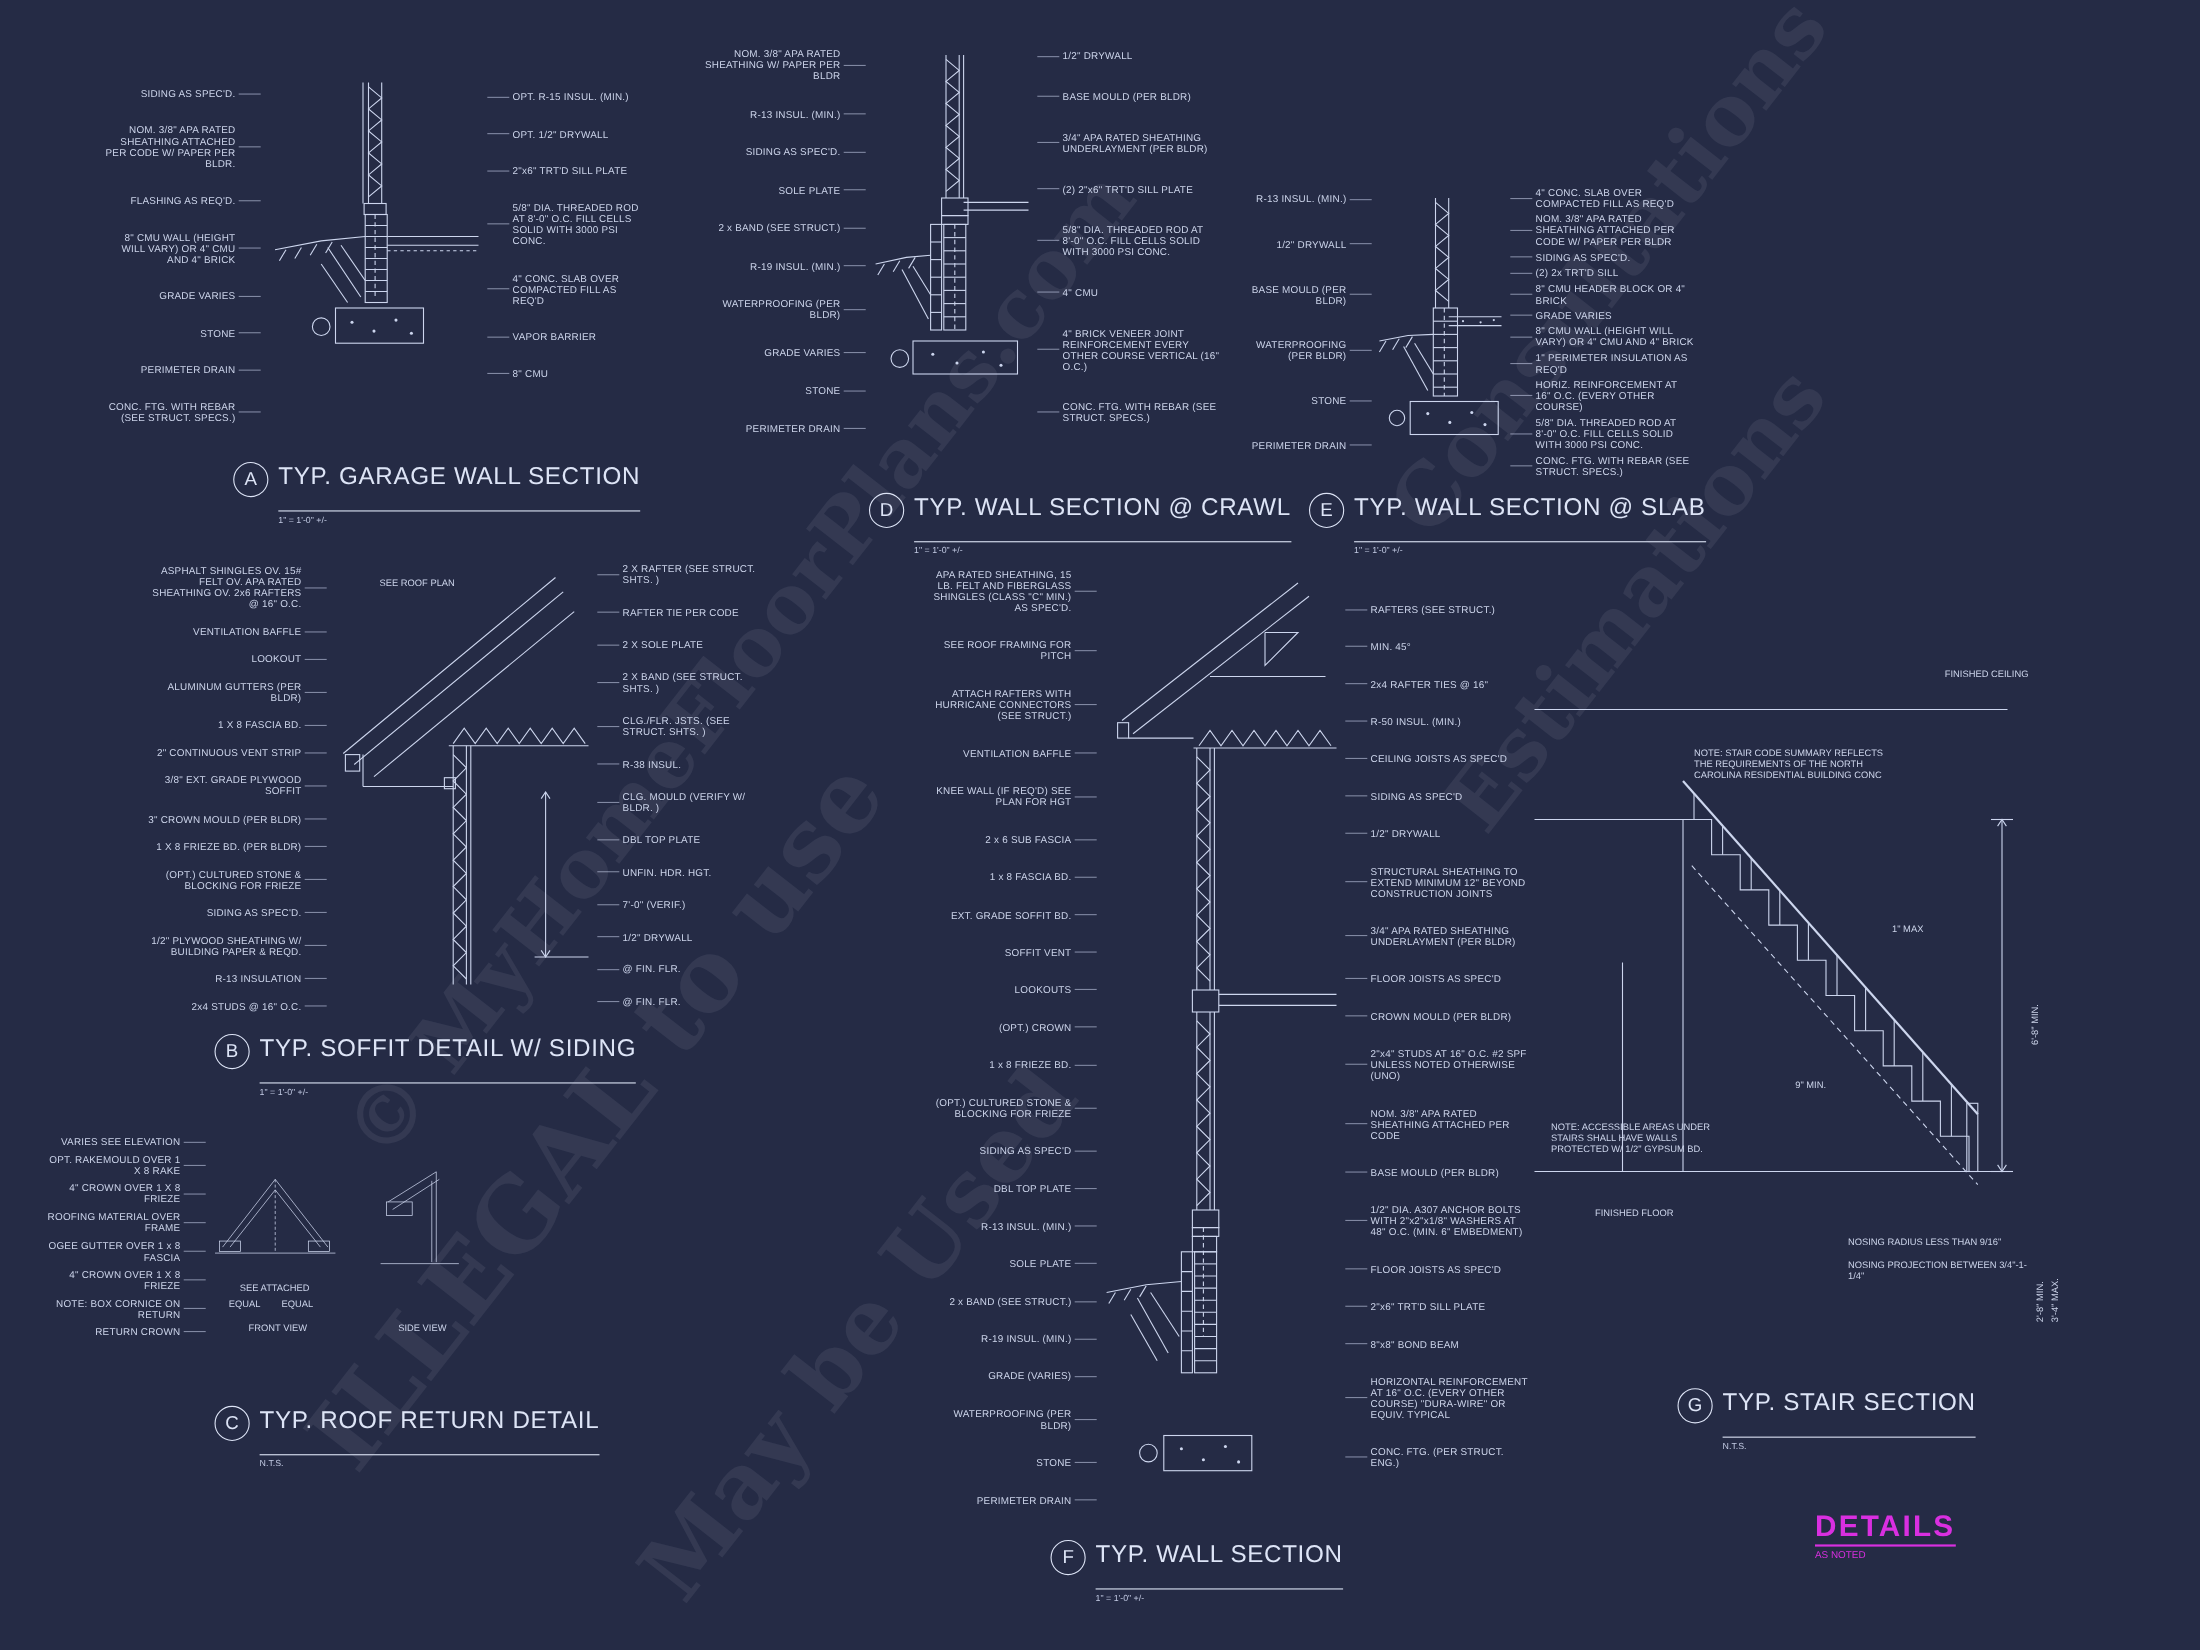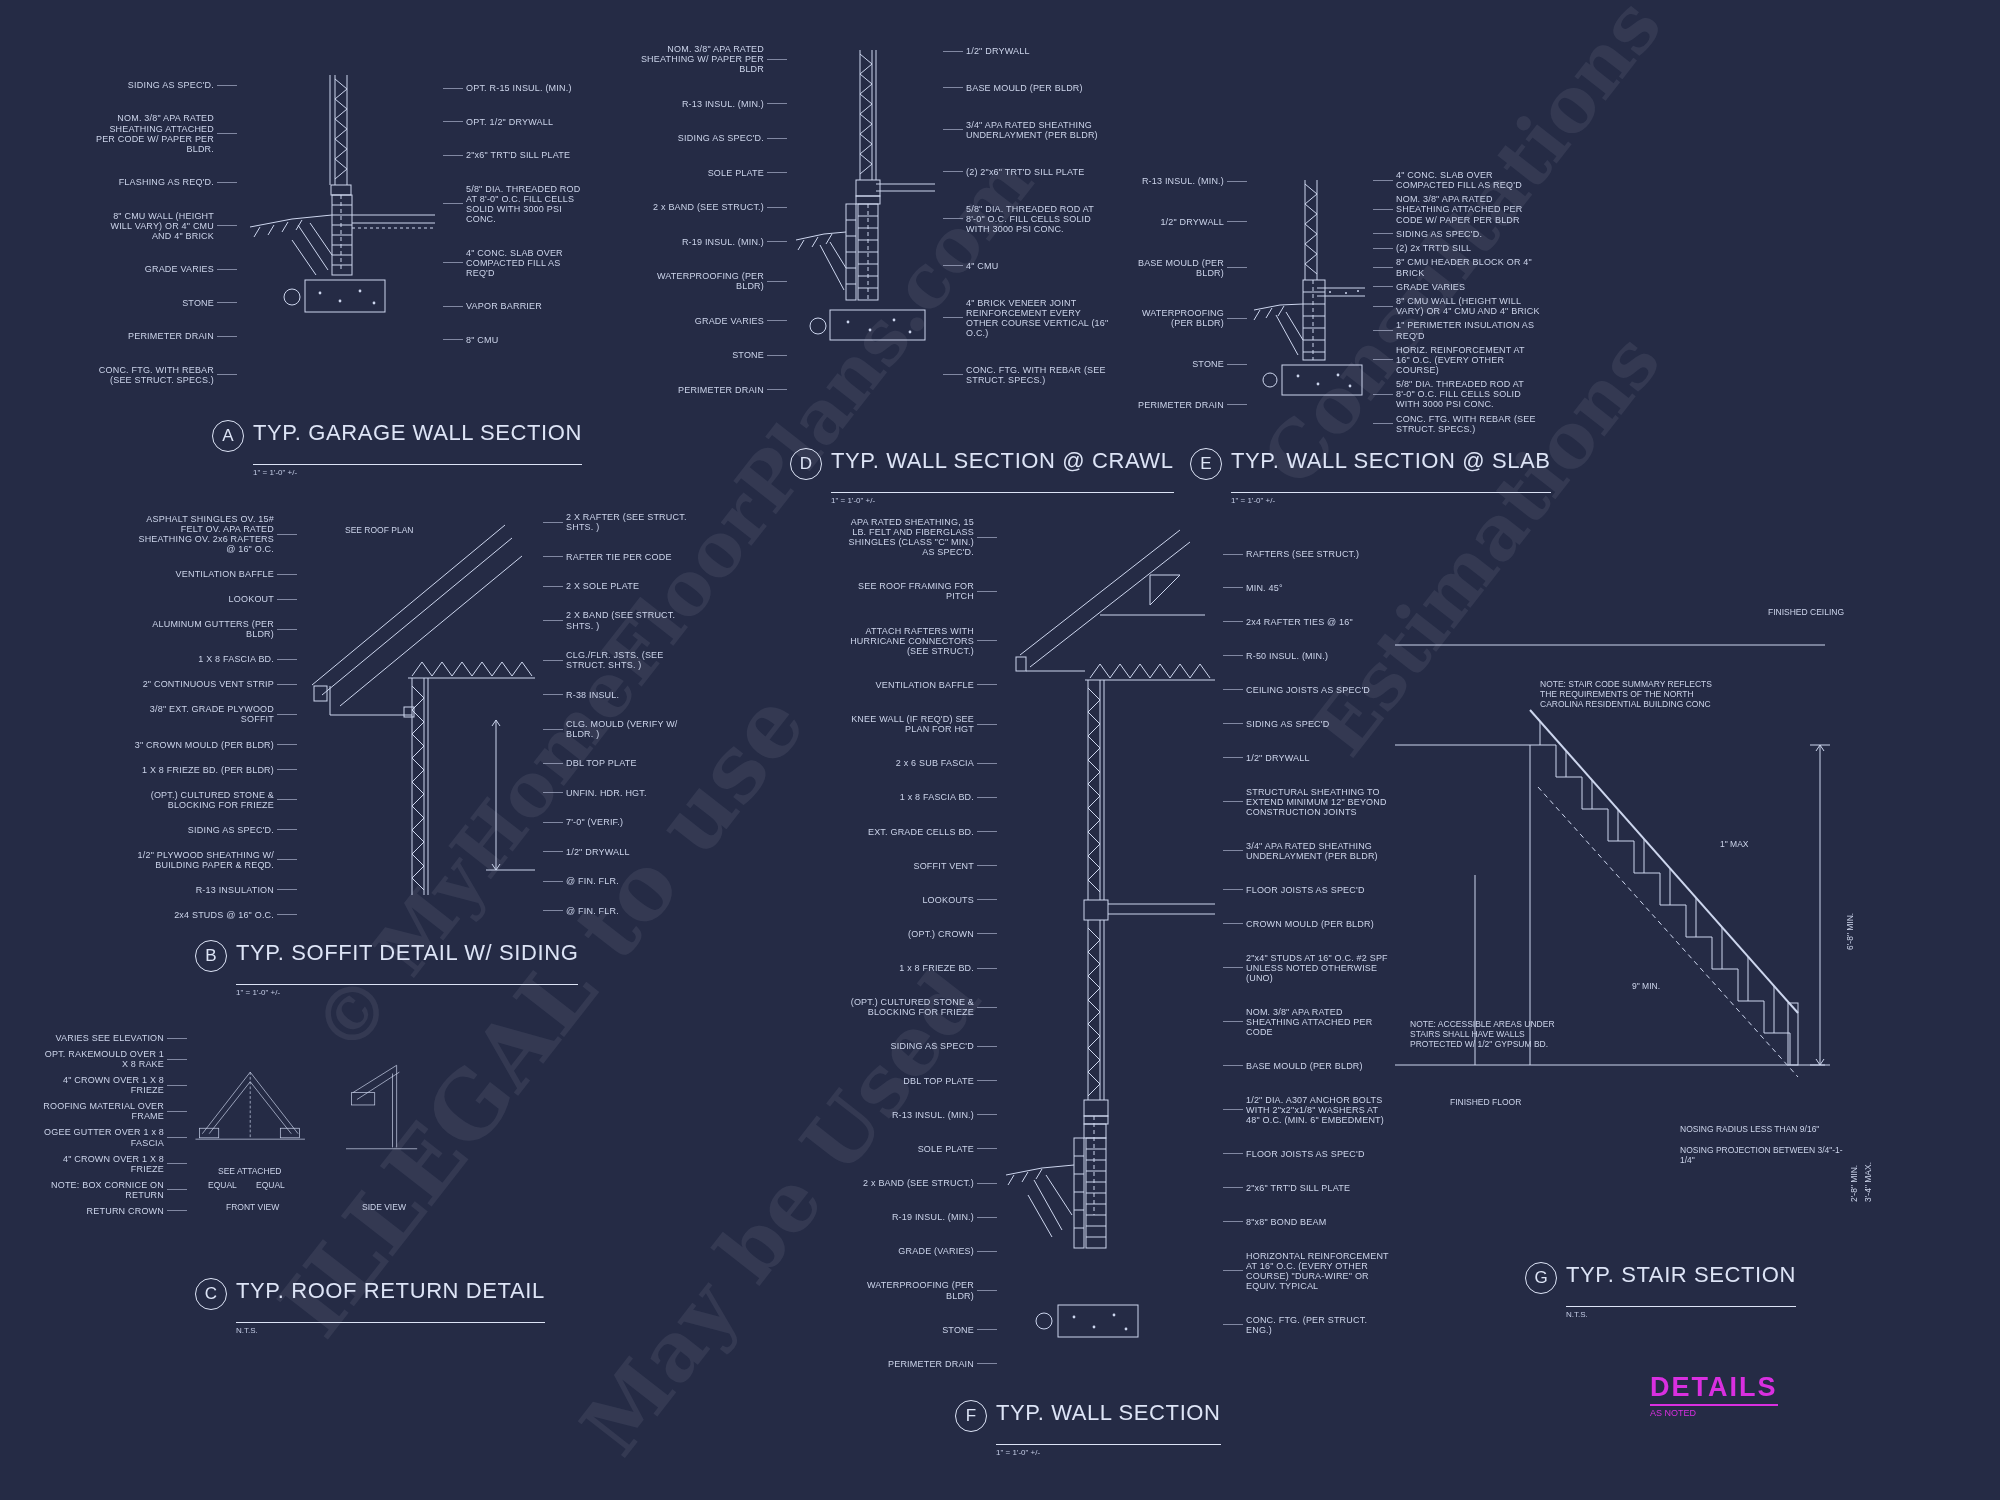--- a/index.html
+++ b/index.html
@@ -629,21 +629,21 @@
       </div>
       <div class="lbl l">
         <span class="t">2 x 6  SUB FASCIA</span>
         <span class="ln"></span>
       </div>
       <div class="lbl l">
         <span class="t">1 x 8  FASCIA BD.</span>
         <span class="ln"></span>
       </div>
       <div class="lbl l">
-        <span class="t">EXT. GRADE CELLS BD.</span>
+        <span class="t">EXT. GRADE SOFFIT BD.</span>
         <span class="ln"></span>
       </div>
       <div class="lbl l">
         <span class="t">SOFFIT VENT</span>
         <span class="ln"></span>
       </div>
       <div class="lbl l">
         <span class="t">LOOKOUTS</span>
         <span class="ln"></span>
       </div>

